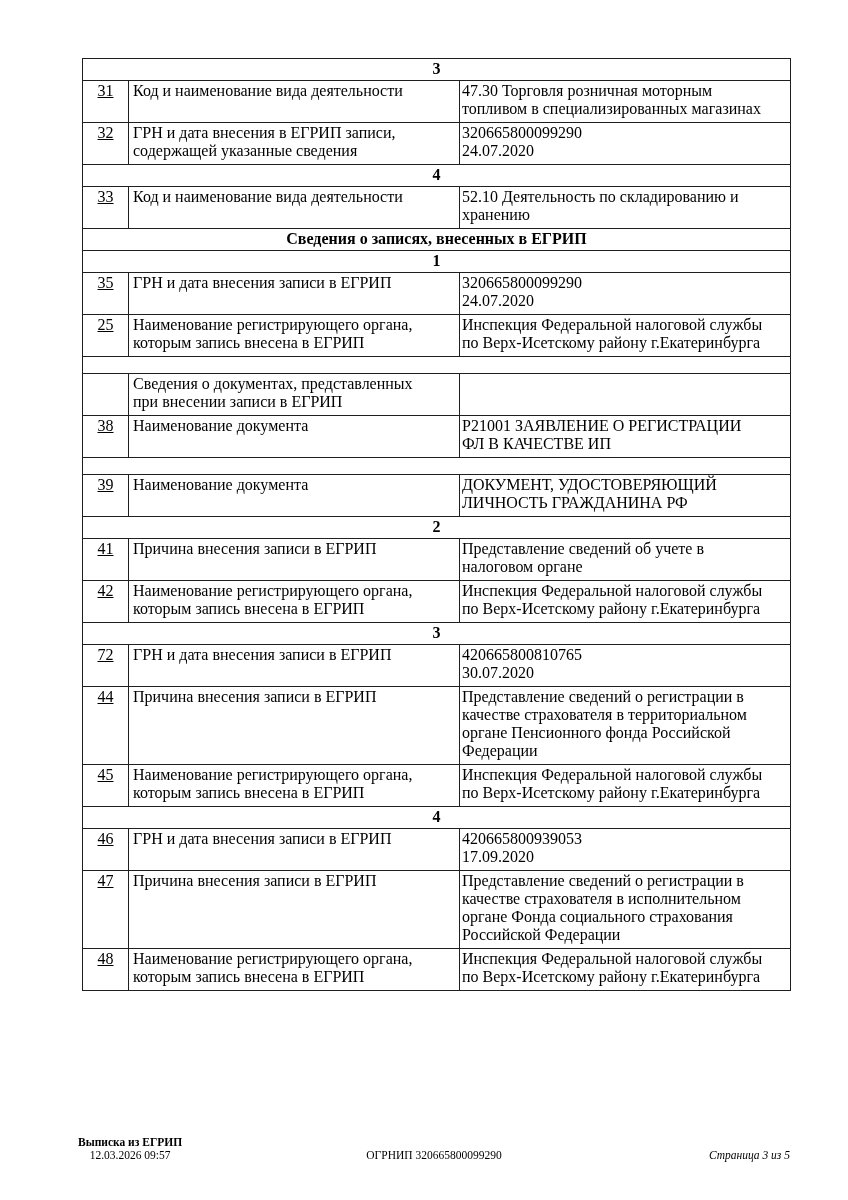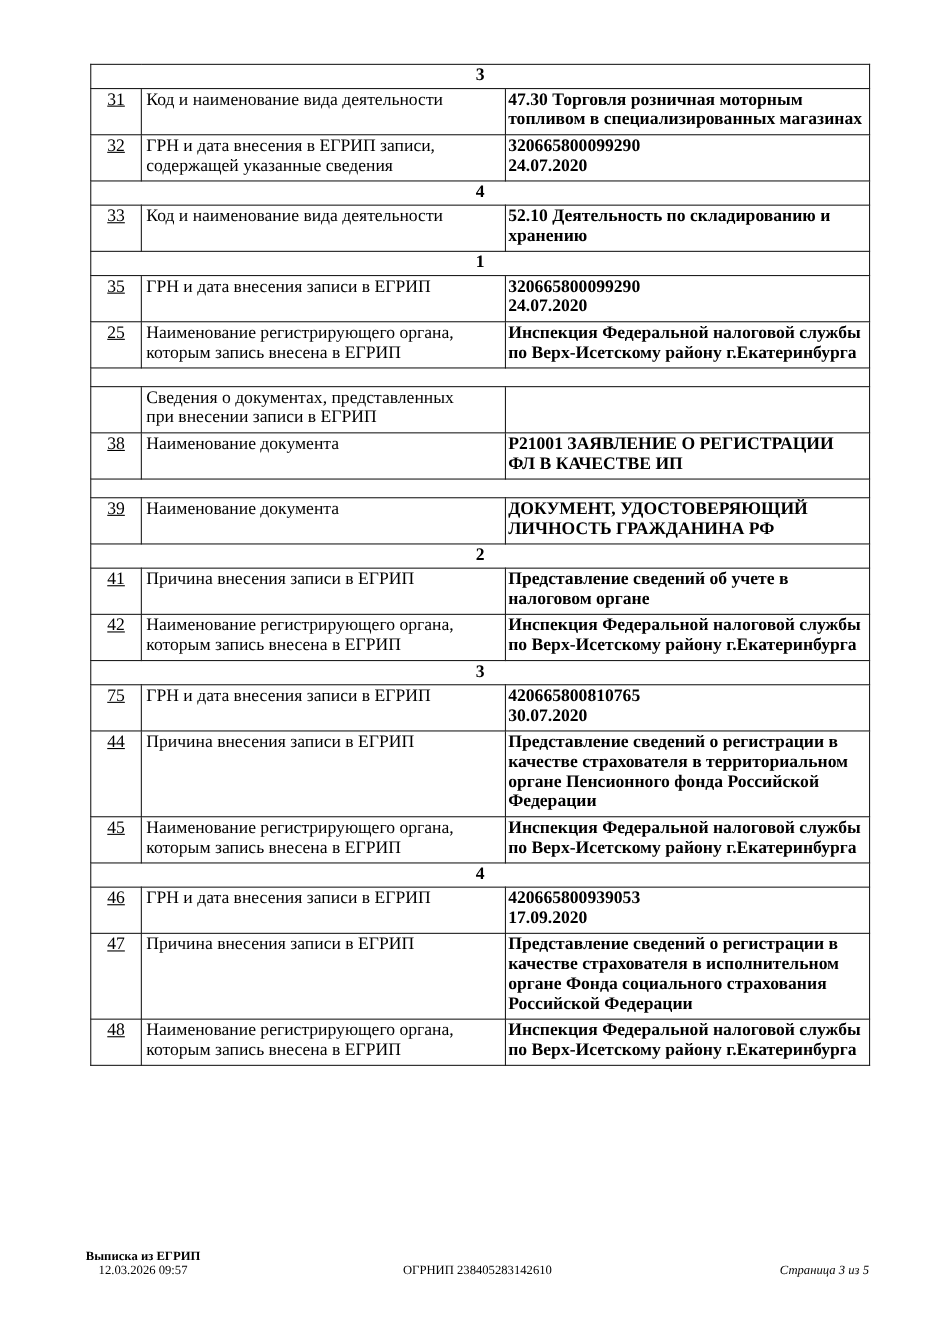--- a/index.html
+++ b/index.html
@@ -41,21 +41,20 @@
     padding: 1px 0 4px 0;
     text-decoration: underline;
   }
   td.label-cell {
     padding: 1px 3px 4px 4px;
     white-space: pre-line;
   }
   td.value-cell {
     padding: 1px 2px 4px 2px;
     white-space: pre-line;
-    font-weight: bold;
   }
   td.section-cell {
     text-align: center;
     font-weight: bold;
     padding: 1px 0 2px 0;
   }
   td.spacer-cell {
     height: 16px;
     padding: 0;
   }
@@ -123,20 +122,23 @@
         <tr>
           <td colspan="3" class="section-cell">4</td>
         </tr>
         <tr>
           <td class="num-cell">33</td>
           <td class="label-cell">Код и наименование вида деятельности</td>
           <td class="value-cell">52.10 Деятельность по складированию и
 хранению</td>
         </tr>
         <tr>
+          <td colspan="3" class="section-cell">Сведения о записях, внесенных в ЕГРИП</td>
+        </tr>
+        <tr>
           <td colspan="3" class="section-cell">1</td>
         </tr>
         <tr>
           <td class="num-cell">35</td>
           <td class="label-cell">ГРН и дата внесения записи в ЕГРИП</td>
           <td class="value-cell">320665800099290
 24.07.2020</td>
         </tr>
         <tr>
           <td class="num-cell">25</td>
@@ -182,21 +184,21 @@
           <td class="num-cell">42</td>
           <td class="label-cell">Наименование регистрирующего органа,
 которым запись внесена в ЕГРИП</td>
           <td class="value-cell">Инспекция Федеральной налоговой службы
 по Верх-Исетскому району г.Екатеринбурга</td>
         </tr>
         <tr>
           <td colspan="3" class="section-cell">3</td>
         </tr>
         <tr>
-          <td class="num-cell">75</td>
+          <td class="num-cell">72</td>
           <td class="label-cell">ГРН и дата внесения записи в ЕГРИП</td>
           <td class="value-cell">420665800810765
 30.07.2020</td>
         </tr>
         <tr>
           <td class="num-cell">44</td>
           <td class="label-cell">Причина внесения записи в ЕГРИП</td>
           <td class="value-cell">Представление сведений о регистрации в
 качестве страхователя в территориальном
 органе Пенсионного фонда Российской
@@ -234,17 +236,17 @@
 по Верх-Исетскому району г.Екатеринбурга</td>
         </tr>
       </tbody>
   </table>
 
   <div class="footer">
     <div class="f-left">
       <div class="f-title">Выписка из ЕГРИП</div>
       <div>12.03.2026 09:57</div>
     </div>
-    <div class="f-center">ОГРНИП 238405283142610</div>
+    <div class="f-center">ОГРНИП 320665800099290</div>
     <div class="f-right">Страница 3 из 5</div>
   </div>
 
 </div>
 
 </body></html>

